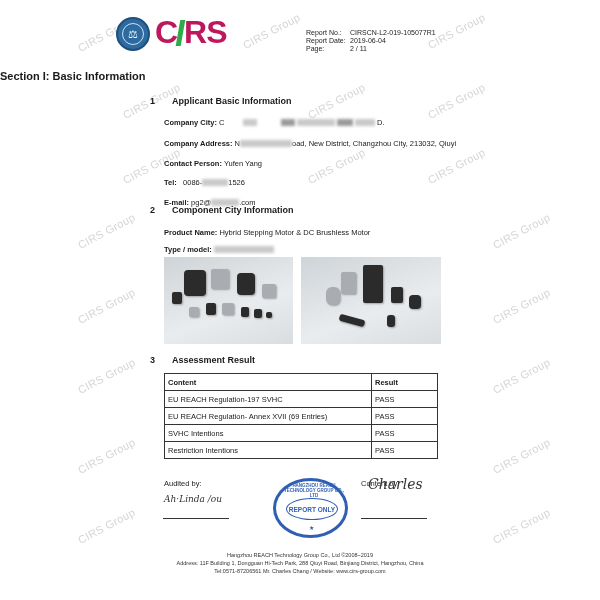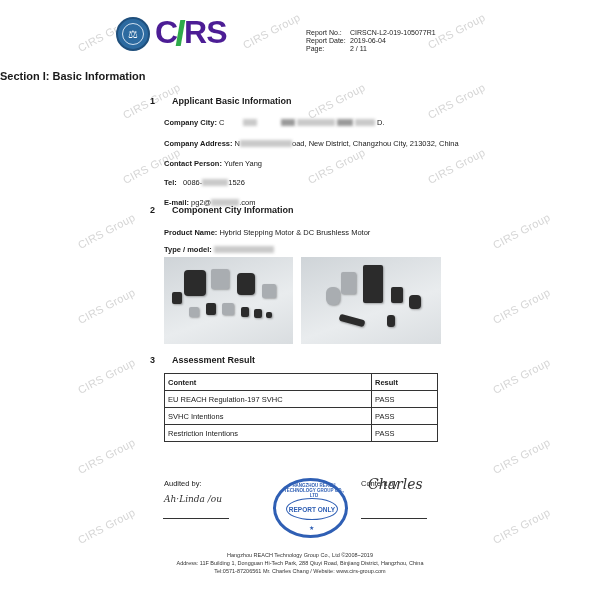--- a/index.html
+++ b/index.html
@@ -1,20 +1,20 @@
 <!DOCTYPE html>
 <html><head>
 <meta charset="utf-8">
 <style>
   html, body { margin:0; padding:0; background:#ffffff; }
   body { width:600px; height:600px; position:relative; overflow:hidden; font-family:"Liberation Sans", sans-serif; color:#1a1a1a; }
   .wm { position:absolute; color:#d6d6d6; font-size:11px; transform:rotate(-28deg); white-space:nowrap; font-family:"Liberation Sans", sans-serif; letter-spacing:0.3px; pointer-events:none; }
   .logo-seal { position:absolute; left:116px; top:17px; width:34px; height:34px; border-radius:50%; background:#2c6aa0; border:2px solid #1f4f7c; box-sizing:border-box; display:flex; align-items:center; justify-content:center; }
   .logo-seal .inner { width:20px; height:20px; border-radius:50%; border:1px solid #cfe0f0; display:flex; align-items:center; justify-content:center; color:#fff; font-size:11px; }
-  .logo-text { position:absolute; left:155px; top:14px; font-size:32px; font-weight:bold; color:#4c1d95; letter-spacing:-1px; font-family:"Liberation Sans", sans-serif; }
+  .logo-text { position:absolute; left:155px; top:14px; font-size:32px; font-weight:bold; color:#be185d; letter-spacing:-1px; font-family:"Liberation Sans", sans-serif; }
   .logo-text .bar { display:inline-block; width:5px; height:26px; background:#2eaa4a; vertical-align:-3px; margin:0 1px; transform:skewX(-10deg); }
   .meta { position:absolute; left:306px; top:29px; font-size:7px; line-height:8px; color:#222; }
   .meta .row { display:flex; }
   .meta .k { width:44px; }
   .title { position:absolute; left:0; width:600px; top:70px; text-align:left; font-weight:bold; font-size:11px; }
   .sec { position:absolute; font-weight:bold; font-size:9px; }
   .sec .num { display:inline-block; width:22px; }
   .field { position:absolute; left:164px; font-size:7.5px; white-space:nowrap; }
   .field b { font-weight:bold; }
   .blur { display:inline-block; height:7px; background:#c9c9c9; vertical-align:-1px; filter:blur(1.5px); }
@@ -86,21 +86,21 @@
 <div class="field" style="top:118px">
   <b>Company City:</b> <span>C</span>
   <span class="blur" style="width:14px;margin-left:16px"></span>
   <span class="blur dark" style="width:14px;margin-left:22px"></span>
   <span class="blur" style="width:38px"></span>
   <span class="blur dark" style="width:16px"></span>
   <span class="blur" style="width:20px"></span>
   <span>D.</span>
 </div>
 <div class="field" style="top:139px">
-  <b>Company Address:</b> <span>N</span><span class="blur" style="width:52px"></span><span>oad, New District, Changzhou City, 213032, China</span>
+  <b>Company Address:</b> <span>N</span><span class="blur" style="width:52px"></span><span>oad, New District, Changzhou City, 213032, Qiuyi</span>
 </div>
 <div class="field" style="top:159px">
   <b>Contact Person:</b> <span>Yufen Yang</span>
 </div>
 <div class="field" style="top:178px">
   <b>Tel:</b>&nbsp;&nbsp; <span>0086-</span><span class="blur" style="width:26px"></span><span>1526</span>
 </div>
 <div class="field" style="top:198px">
   <b>E-mail:</b> <span>pg2@</span><span class="blur" style="width:28px"></span><span>.com</span>
 </div>
@@ -142,20 +142,24 @@
   <tbody>
       <tr>
     <th style="width:200px">Content</th>
     <th>Result</th>
   </tr>
   <tr>
     <td>EU REACH Regulation-197 SVHC</td>
     <td>PASS</td>
   </tr>
   <tr>
+    <td>EU REACH Regulation- Annex XVII (69 Entries)</td>
+    <td>PASS</td>
+  </tr>
+  <tr>
     <td>SVHC Intentions</td>
     <td>PASS</td>
   </tr>
   <tr>
     <td>Restriction Intentions</td>
     <td>PASS</td>
   </tr>
 </tbody>
   </table>
 

